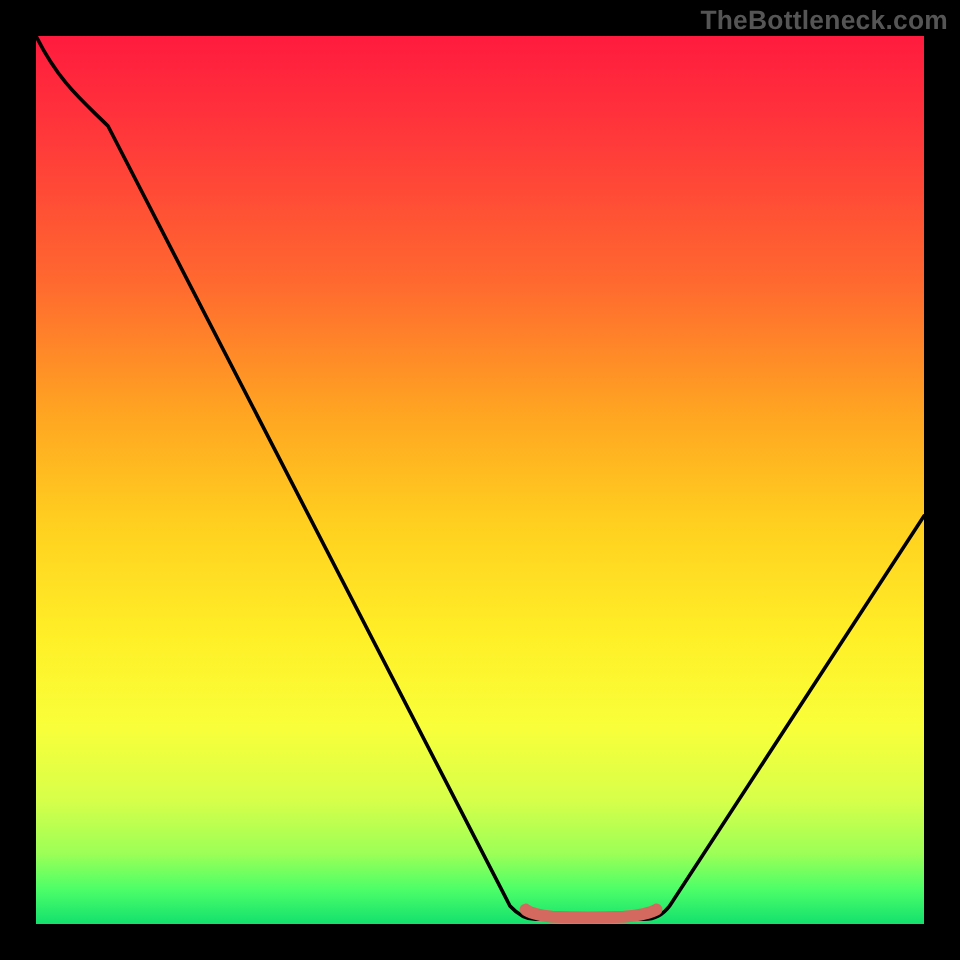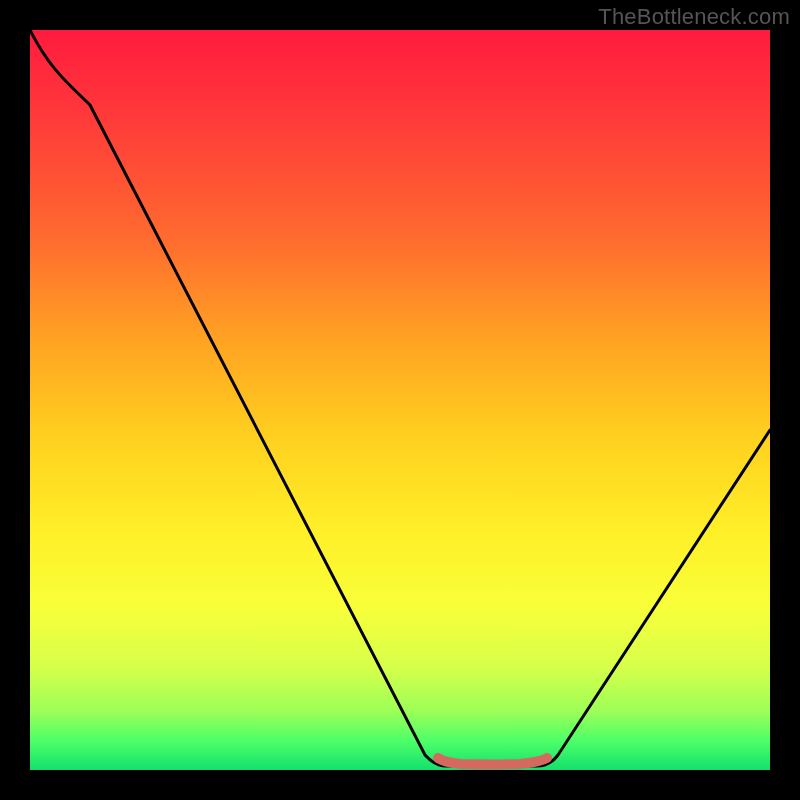--- a/index.html
+++ b/index.html
@@ -16,21 +16,21 @@
     width: 800px;
     height: 800px;
     background: #000;
   }
   .watermark {
     position: absolute;
     top: 4px;
     right: 10px;
     color: #555;
     font-size: 22px;
-    font-weight: 400;
+    font-weight: 700;
     letter-spacing: 0.2px;
     z-index: 5;
     user-select: none;
   }
   .plot-box {
     position: absolute;
     left: 30px;
     top: 30px;
     width: 740px;
     height: 740px;

